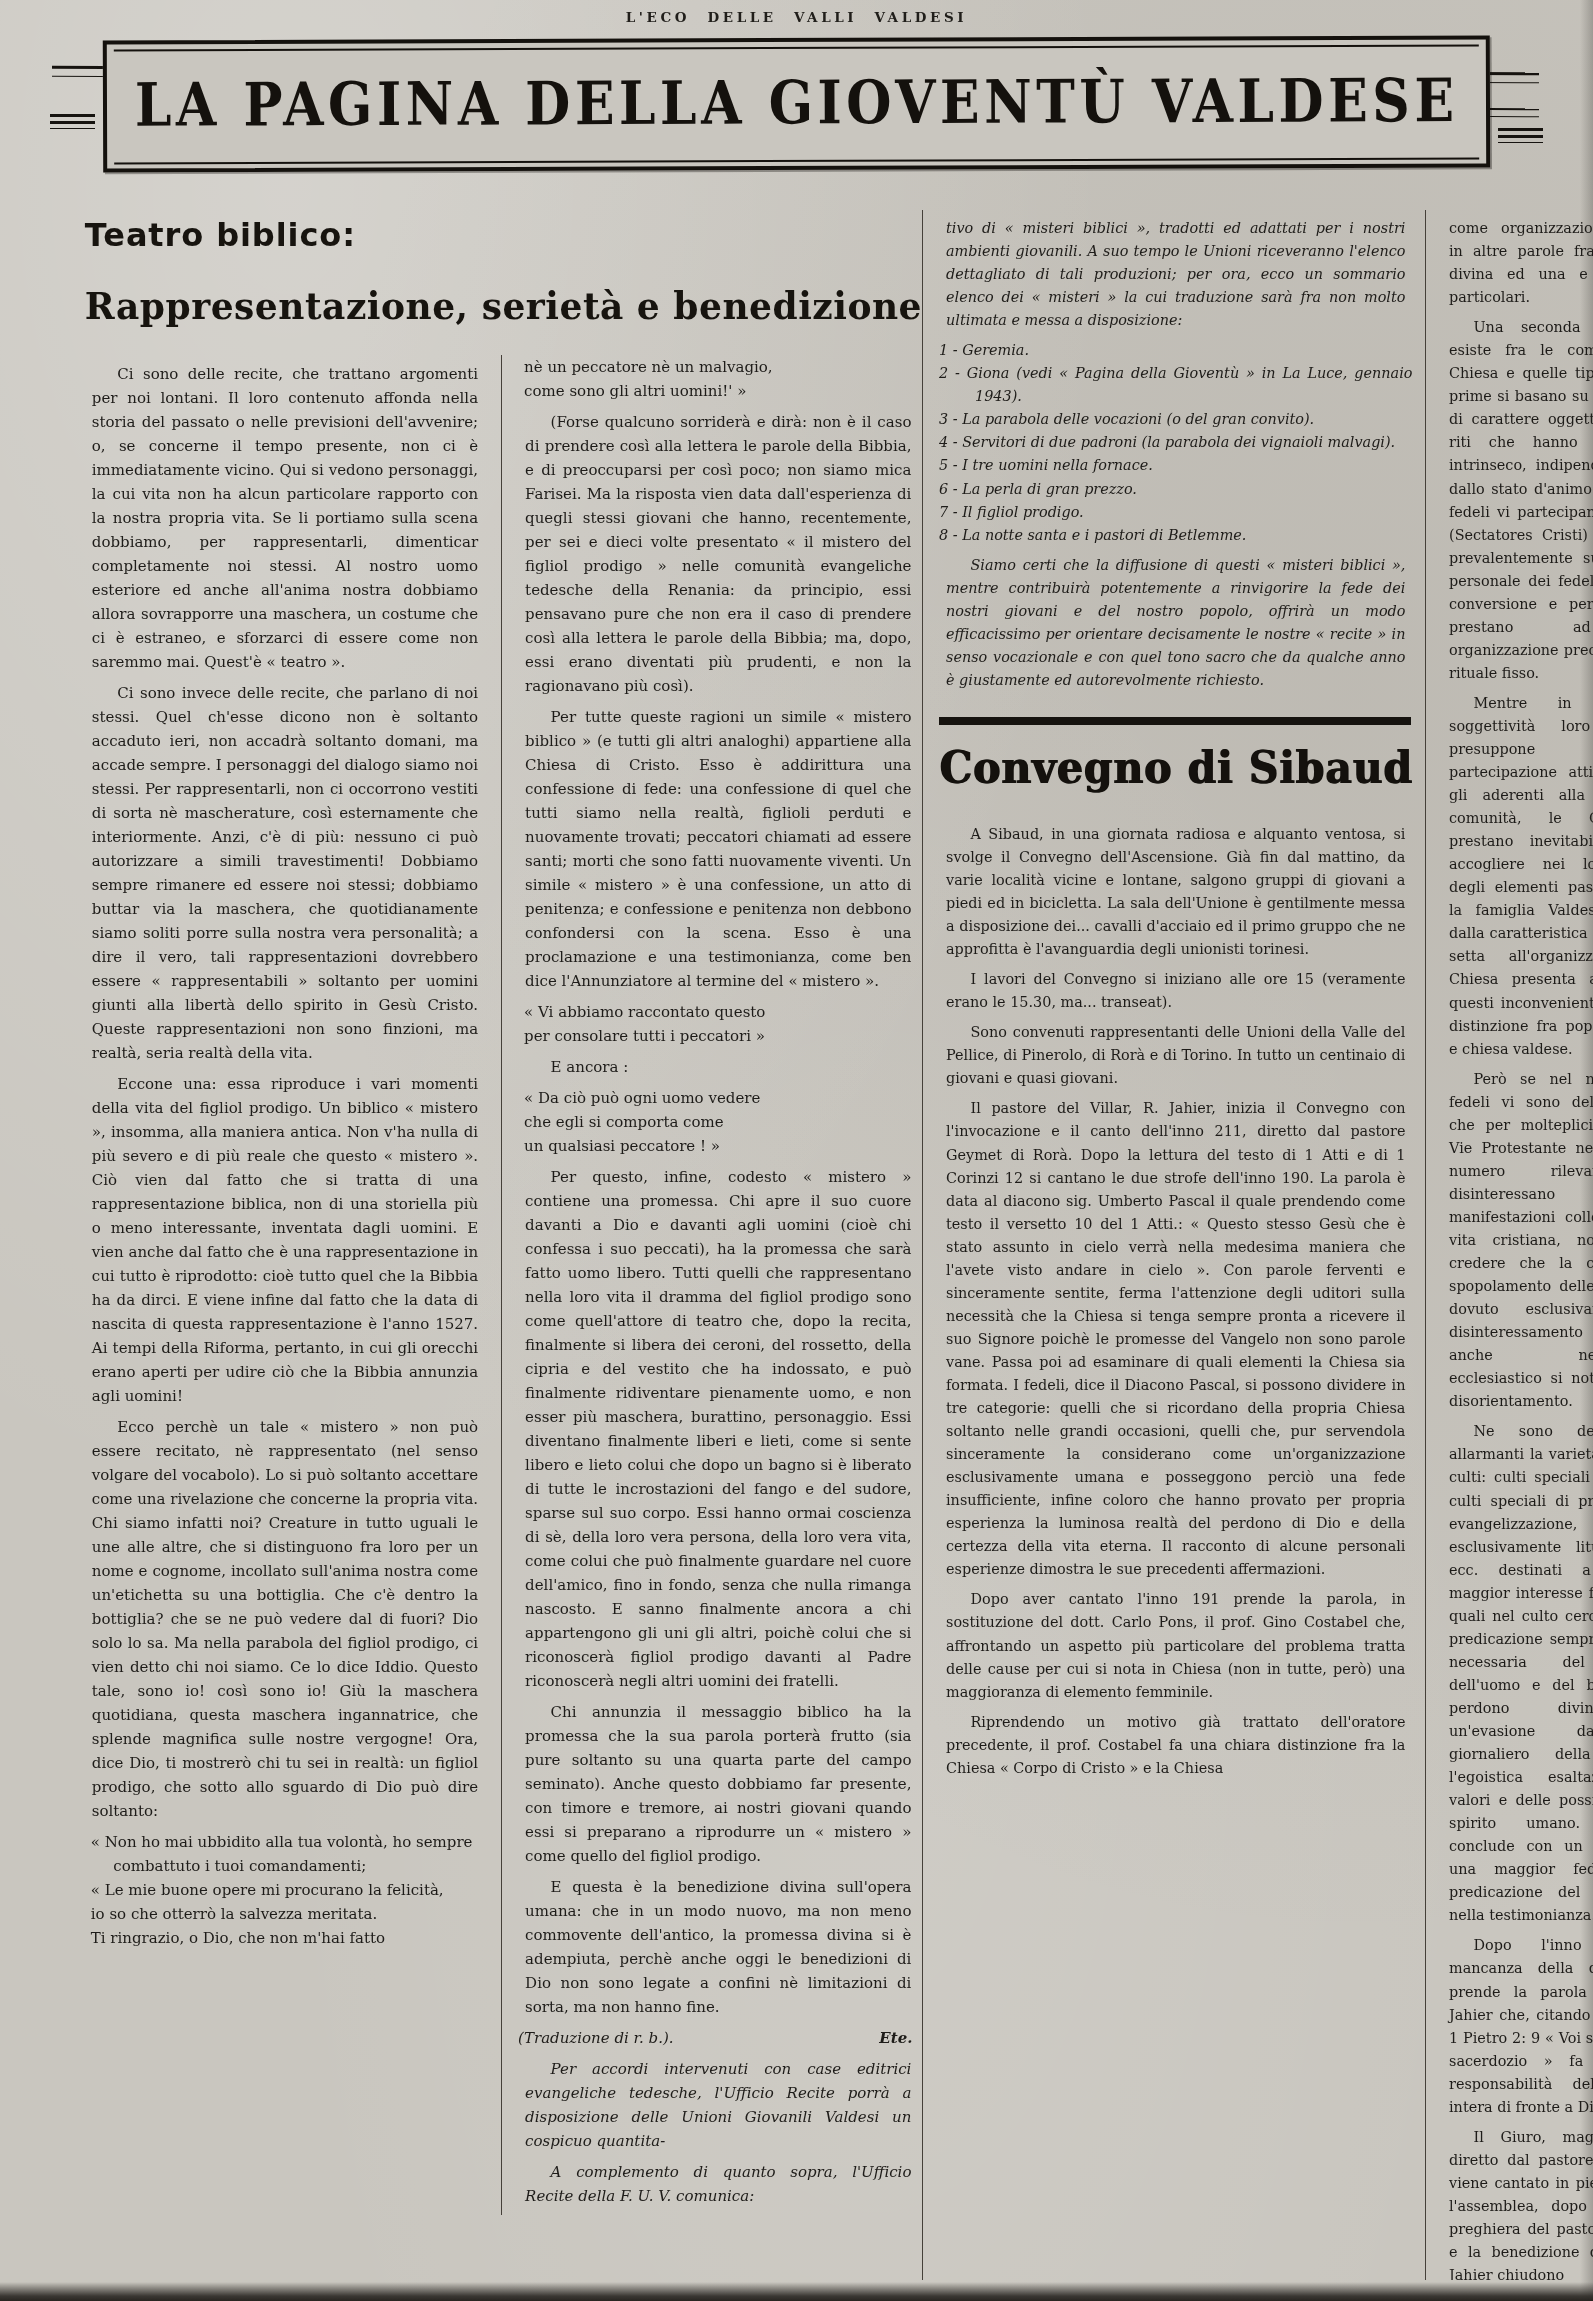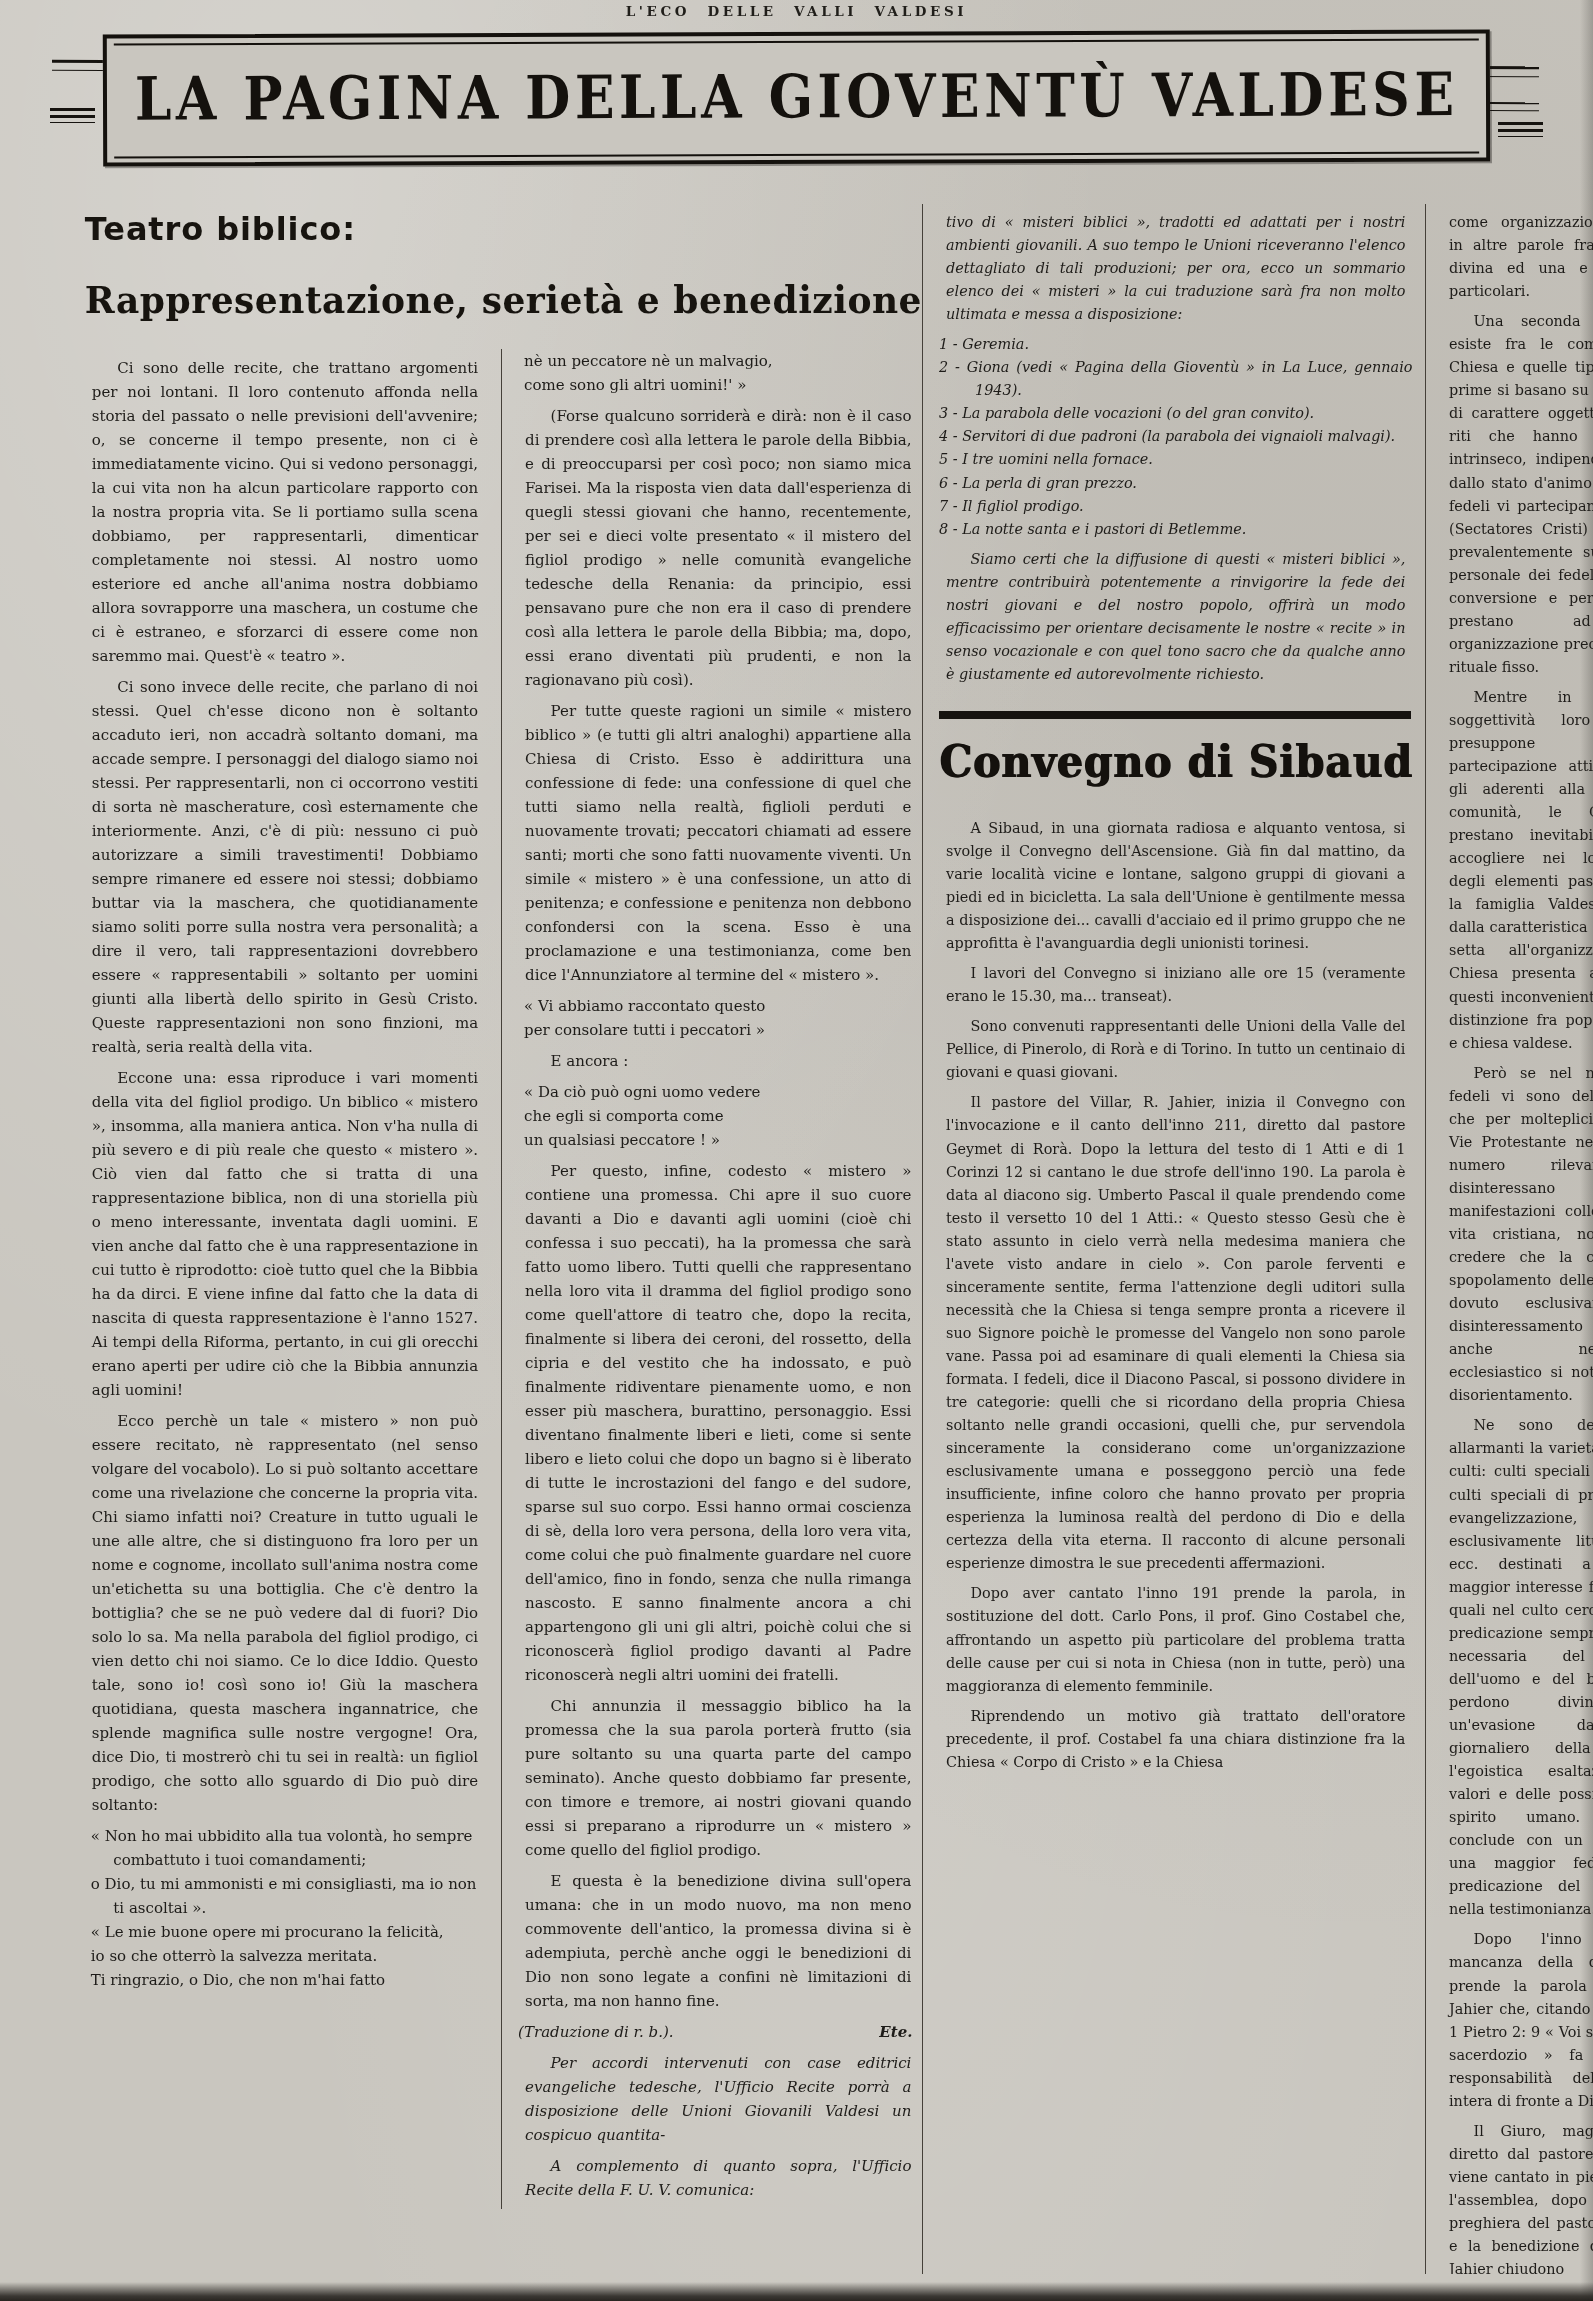--- a/index.html
+++ b/index.html
@@ -12,21 +12,21 @@
     background:
       radial-gradient(ellipse at 18% 8%, rgba(255,255,255,.22), transparent 45%),
       radial-gradient(ellipse at 85% 30%, rgba(120,114,104,.14), transparent 55%),
       radial-gradient(ellipse at 55% 75%, rgba(255,255,255,.10), transparent 50%),
       #c9c6bf;
     font-family:"DejaVu Serif", serif;
   }
   
   .masthead{
     text-align:center;
-    padding-top:3px;
+    padding-top:9px;
     font-size:13.5px;font-weight:bold;
     letter-spacing:3.6px;word-spacing:9px;
     color:#201e1a;
   }
   .banner-area{position:relative;height:176px;margin-top:3.6px;}
   .rule-a{position:absolute;top:40px;left:52px;right:54px;height:7.2px;
     border-top:3.6px solid #16130f;border-bottom:1.8px solid #16130f;transform:rotate(.25deg);}
   .rule-b{position:absolute;top:77px;left:56%;right:54px;height:6.3px;
     border-top:2.7px solid #16130f;border-bottom:1.8px solid #16130f;transform:rotate(.4deg);}
   .orn{position:absolute;top:85px;width:45px;height:15.3px;
@@ -133,21 +133,20 @@
     <div class="left-half">
       <div class="kicker">Teatro biblico:</div>
       <div class="article-title">Rappresentazione, serietà e benedizione</div>
       <div class="two-col">
         <div class="col">
             <p class="para">Ci sono delle recite, che trattano argomenti per noi lontani. Il loro contenuto affonda nella storia del passato o nelle previsioni dell'avvenire; o, se concerne il tempo presente, non ci è immediatamente vicino. Qui si vedono personaggi, la cui vita non ha alcun particolare rapporto con la nostra propria vita. Se li portiamo sulla scena dobbiamo, per rappresentarli, dimenticar completamente noi stessi. Al nostro uomo esteriore ed anche all'anima nostra dobbiamo allora sovrapporre una maschera, un costume che ci è estraneo, e sforzarci di essere come non saremmo mai. Quest'è « teatro ».</p>
             <p class="para">Ci sono invece delle recite, che parlano di noi stessi. Quel ch'esse dicono non è soltanto accaduto ieri, non accadrà soltanto domani, ma accade sempre. I personaggi del dialogo siamo noi stessi. Per rappresentarli, non ci occorrono vestiti di sorta nè mascherature, così esternamente che interiormente. Anzi, c'è di più: nessuno ci può autorizzare a simili travestimenti! Dobbiamo sempre rimanere ed essere noi stessi; dobbiamo buttar via la maschera, che quotidianamente siamo soliti porre sulla nostra vera personalità; a dire il vero, tali rappresentazioni dovrebbero essere « rappresentabili » soltanto per uomini giunti alla libertà dello spirito in Gesù Cristo. Queste rappresentazioni non sono finzioni, ma realtà, seria realtà della vita.</p>
             <p class="para">Eccone una: essa riproduce i vari momenti della vita del figliol prodigo. Un biblico « mistero », insomma, alla maniera antica. Non v'ha nulla di più severo e di più reale che questo « mistero ». Ciò vien dal fatto che si tratta di una rappresentazione biblica, non di una storiella più o meno interessante, inventata dagli uomini. E vien anche dal fatto che è una rappresentazione in cui tutto è riprodotto: cioè tutto quel che la Bibbia ha da dirci. E viene infine dal fatto che la data di nascita di questa rappresentazione è l'anno 1527. Ai tempi della Riforma, pertanto, in cui gli orecchi erano aperti per udire ciò che la Bibbia annunzia agli uomini!</p>
             <p class="para">Ecco perchè un tale « mistero » non può essere recitato, nè rappresentato (nel senso volgare del vocabolo). Lo si può soltanto accettare come una rivelazione che concerne la propria vita. Chi siamo infatti noi? Creature in tutto uguali le une alle altre, che si distinguono fra loro per un nome e cognome, incollato sull'anima nostra come un'etichetta su una bottiglia. Che c'è dentro la bottiglia? che se ne può vedere dal di fuori? Dio solo lo sa. Ma nella parabola del figliol prodigo, ci vien detto chi noi siamo. Ce lo dice Iddio. Questo tale, sono io! così sono io! Giù la maschera quotidiana, questa maschera ingannatrice, che splende magnifica sulle nostre vergogne! Ora, dice Dio, ti mostrerò chi tu sei in realtà: un figliol prodigo, che sotto allo sguardo di Dio può dire soltanto:</p>
             <p class="verse">« Non ho mai ubbidito alla tua volontà, ho sempre combattuto i tuoi comandamenti;</p>
-            <p class="verse">o Dio, tu mi ammonisti e mi consigliasti, ma io non ti ascoltai ».</p>
             <p class="verse">« Le mie buone opere mi procurano la felicità,</p>
             <p class="verse">io so che otterrò la salvezza meritata.</p>
             <p class="verse">Ti ringrazio, o Dio, che non m'hai fatto</p>
           </div>
         <div class="col">
             <p class="verse">nè un peccatore nè un malvagio,</p>
             <p class="verse">come sono gli altri uomini!' »</p>
             <p class="para">(Forse qualcuno sorriderà e dirà: non è il caso di prendere così alla lettera le parole della Bibbia, e di preoccuparsi per così poco; non siamo mica Farisei. Ma la risposta vien data dall'esperienza di quegli stessi giovani che hanno, recentemente, per sei e dieci volte presentato « il mistero del figliol prodigo » nelle comunità evangeliche tedesche della Renania: da principio, essi pensavano pure che non era il caso di prendere così alla lettera le parole della Bibbia; ma, dopo, essi erano diventati più prudenti, e non la ragionavano più così).</p>
             <p class="para">Per tutte queste ragioni un simile « mistero biblico » (e tutti gli altri analoghi) appartiene alla Chiesa di Cristo. Esso è addirittura una confessione di fede: una confessione di quel che tutti siamo nella realtà, figlioli perduti e nuovamente trovati; peccatori chiamati ad essere santi; morti che sono fatti nuovamente viventi. Un simile « mistero » è una confessione, un atto di penitenza; e confessione e penitenza non debbono confondersi con la scena. Esso è una proclamazione e una testimonianza, come ben dice l'Annunziatore al termine del « mistero ».</p>
             <p class="verse">« Vi abbiamo raccontato questo</p>

